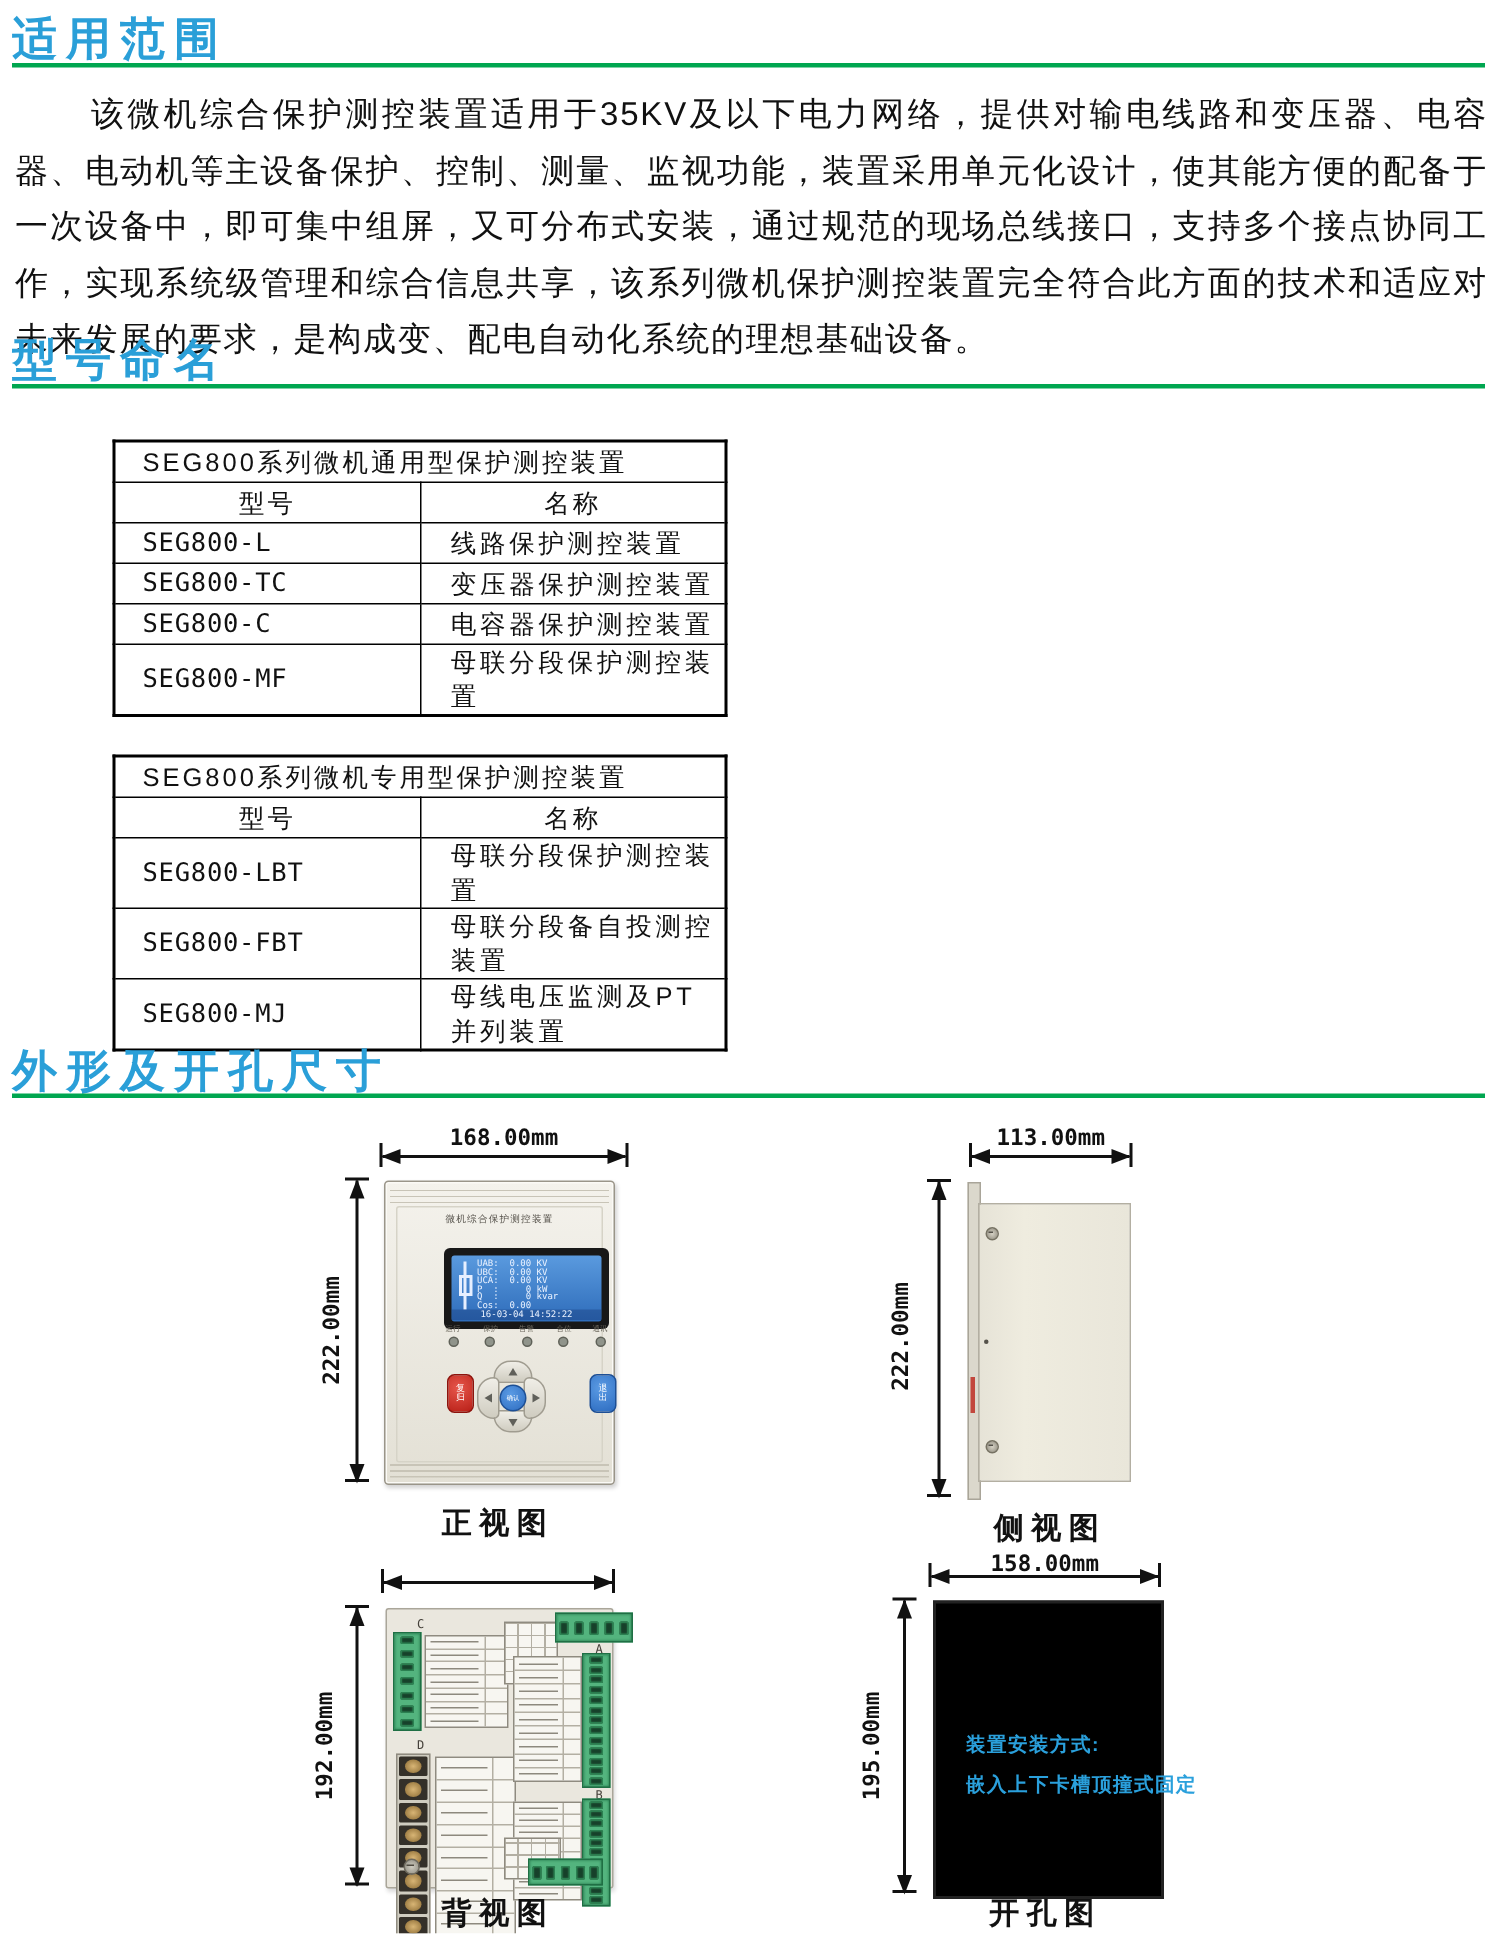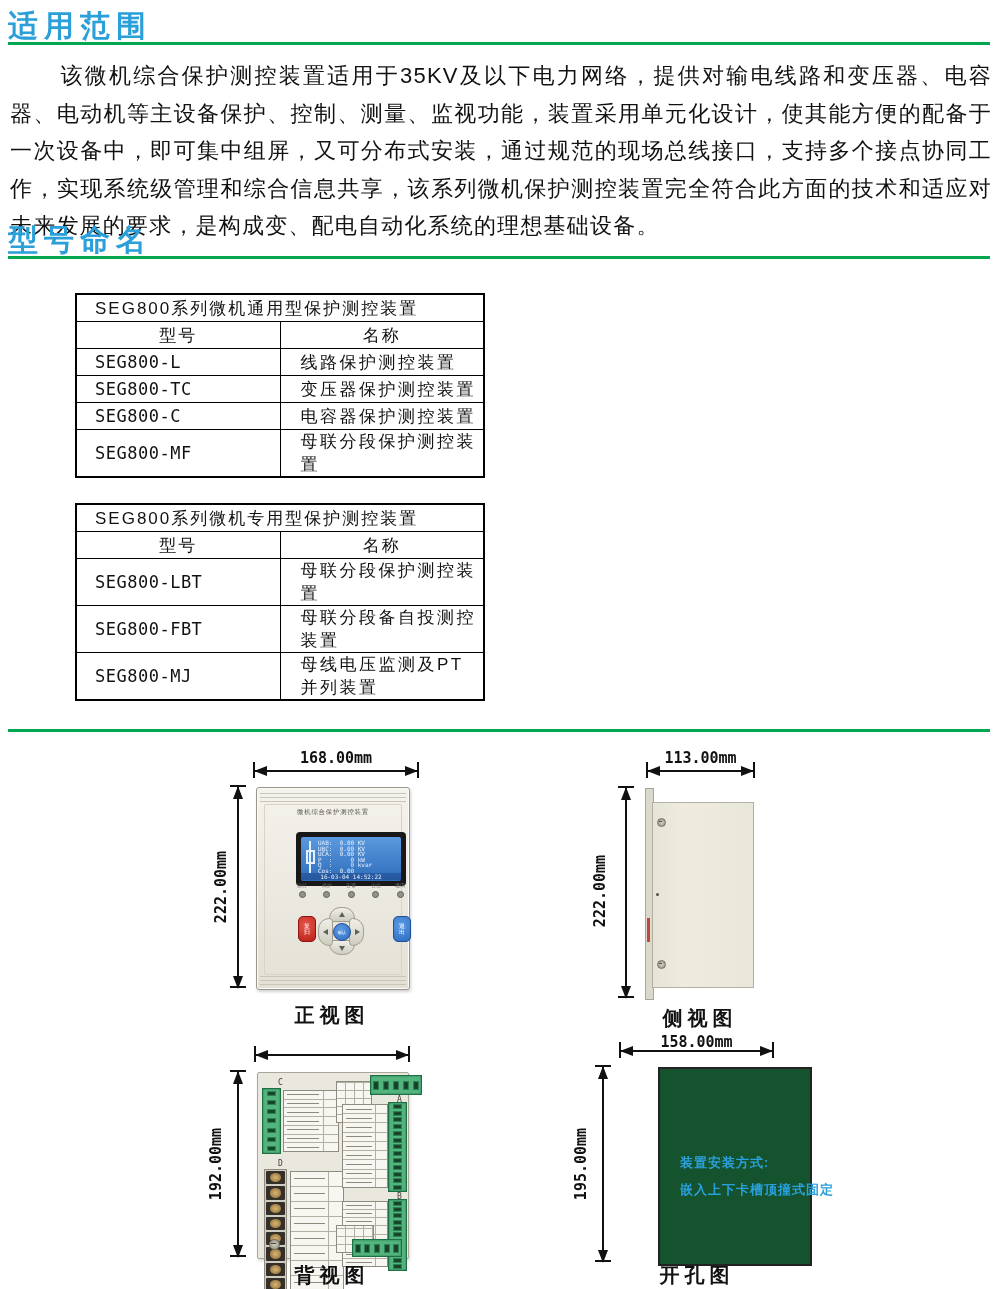--- a/index.html
+++ b/index.html
@@ -122,22 +122,22 @@
   .tscrew::after{content:"";position:absolute;left:4px;right:4px;top:2px;bottom:2px;border-radius:50%;
     background:radial-gradient(#d8b575,#8a6a33);}
   .minitable{position:absolute;background:#f7f6f1;border:1px solid #8f8b80;
     background-image:repeating-linear-gradient(0deg,transparent 0 7px,#b3afa3 7px 8px),
       repeating-linear-gradient(90deg,transparent 0 8px,#b3afa3 8px 9px);}
   .gscrew{position:absolute;width:9px;height:9px;border-radius:50%;
     background:radial-gradient(#cfccc0,#8d8a7e);border:1px solid #6e6a5e;}
   .gscrew::after{content:"";position:absolute;left:1px;top:3px;width:5px;height:1px;background:#4e4a40;}
 
   
-  .cutout-rect{position:absolute;left:622px;top:1067px;width:150px;height:195px;background:#14532d;
-    border:2px solid #222;margin-left:36px;}
+  .cutout-rect{position:absolute;left:622px;top:1067px;width:150px;height:195px;background:#000000;
+    border:2px solid #222;}
   .cut-note{position:absolute;left:20px;font-size:13px;font-weight:bold;color:#2aa0dc;
     letter-spacing:1px;white-space:nowrap;}
 </style>
 </head>
 <body>
 
 <div class="canvas">
 
   <div class="sec-title" style="top:6px;">适用范围</div>
   <div class="rule" style="top:42px;"></div>
@@ -189,20 +189,21 @@
           <td class="t-code">SEG800-FBT</td>
           <td class="t-name">母联分段备自投测控装置</td>
         </tr>
         <tr>
           <td class="t-code">SEG800-MJ</td>
           <td class="t-name">母线电压监测及PT并列装置</td>
         </tr>
       </tbody>
     </table>
 
+  <div class="sec-title" style="top:694px;">外形及开孔尺寸</div>
   <div class="rule" style="top:729px;"></div>
 
   <div class="dimlab" style="left:255px;top:749px;width:162px;">168.00mm</div>
   <div class="ext v" style="left:253px;top:762px;"></div>
   <div class="ext v" style="left:417px;top:762px;"></div>
   <div class="dimh" style="left:255px;top:770px;width:162px;">
     <i class="tri l"></i>
       <i class="tri r"></i>
     </div>
   <div class="dimv" style="left:237px;top:787px;height:201px;">

